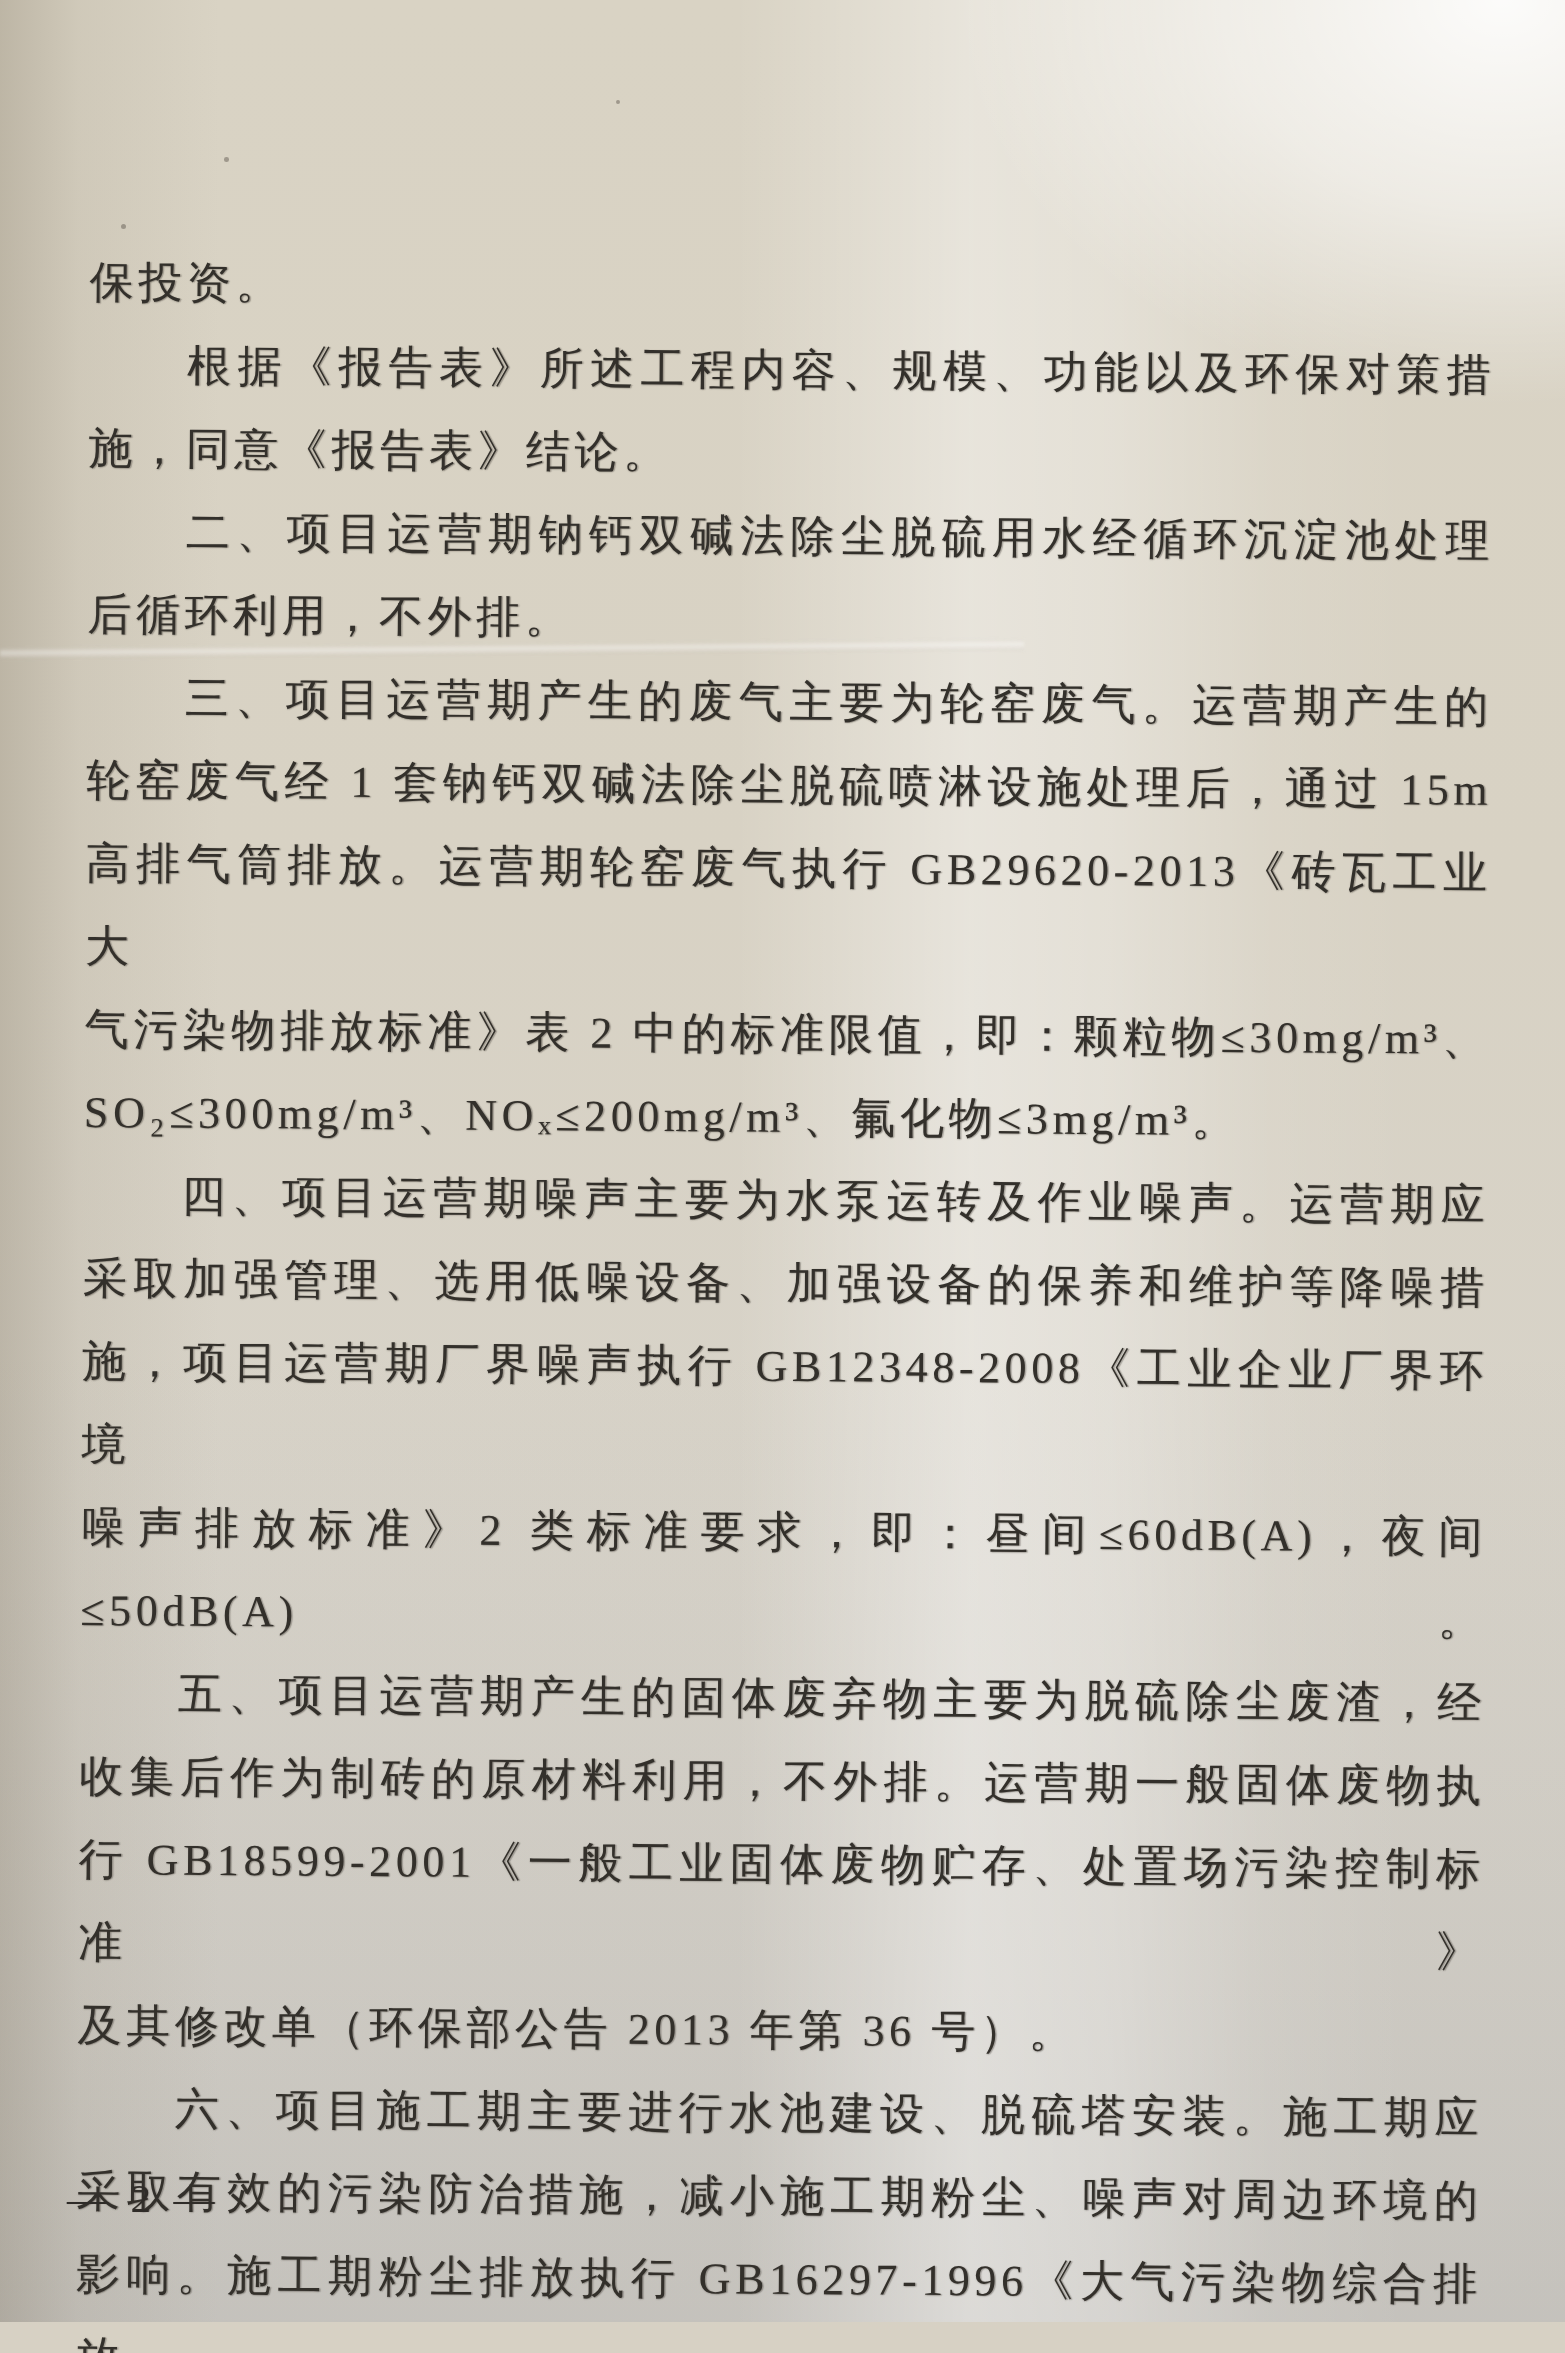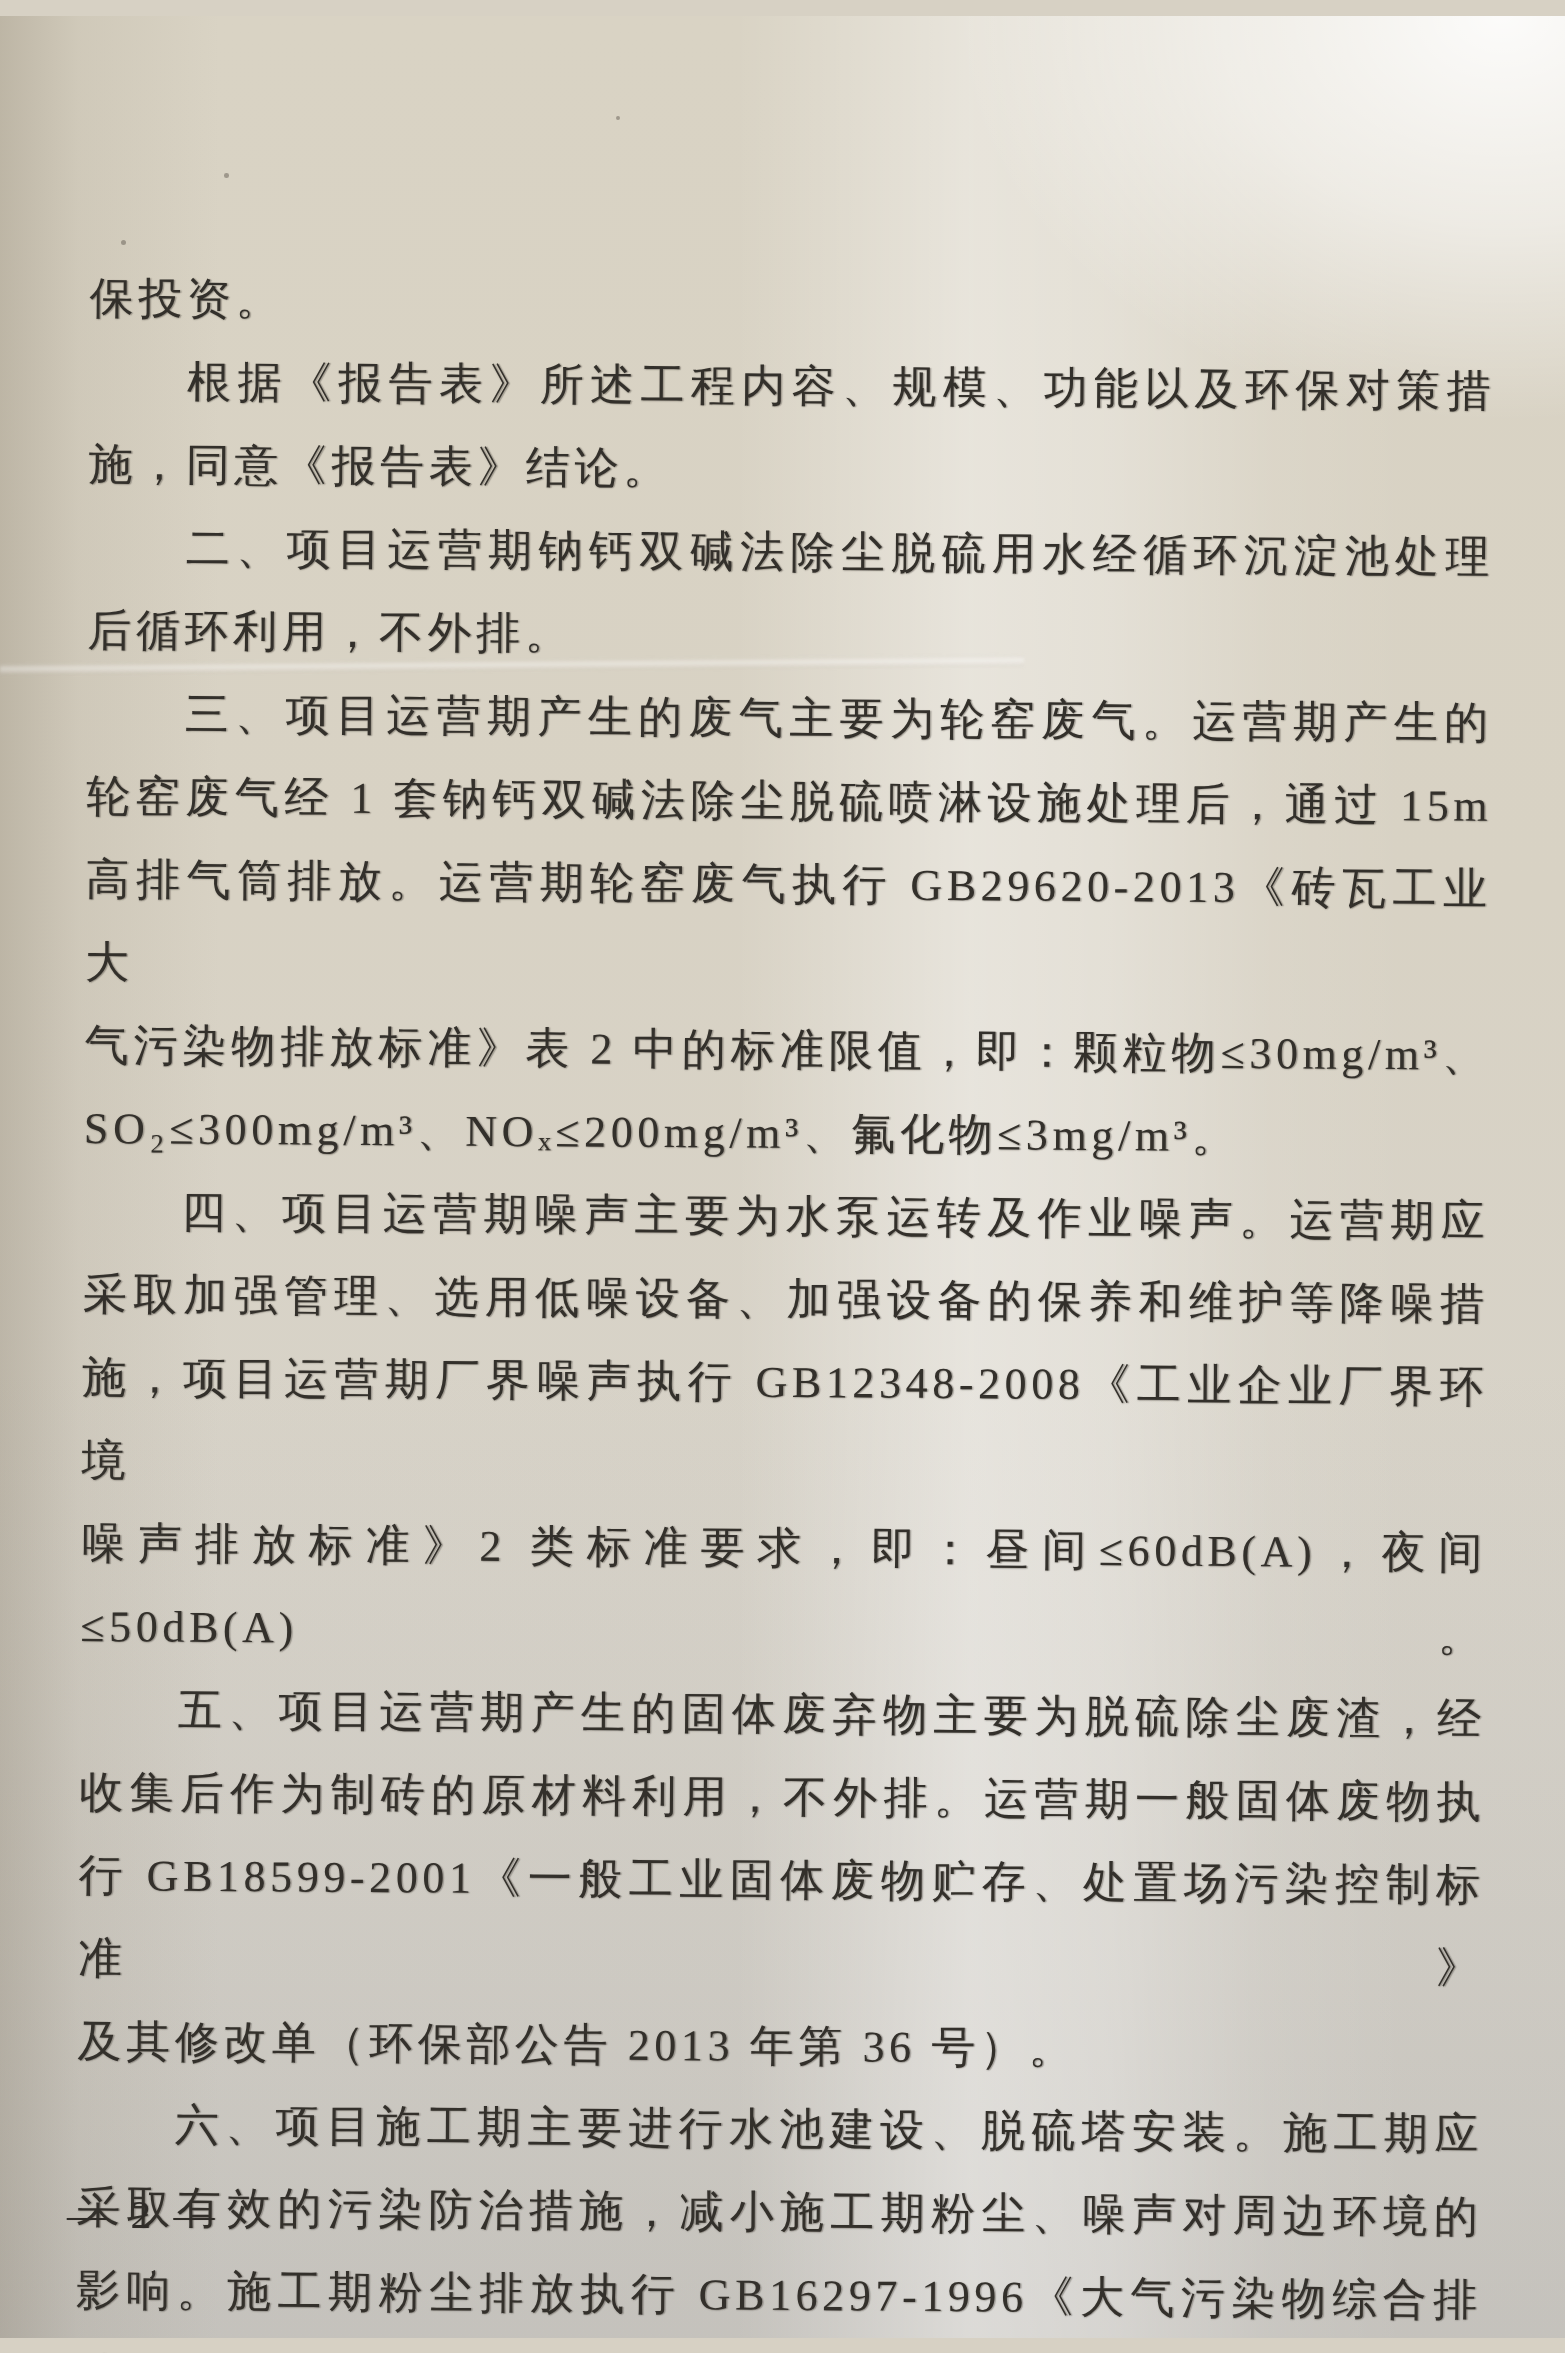--- a/index.html
+++ b/index.html
@@ -9,21 +9,21 @@
   body {
     width: 1565px;
     height: 2354px;
     overflow: hidden;
     background: #d7d1c4;
     font-family: "Liberation Serif", "DejaVu Serif", serif;
   }
   
   .photo {
     position: absolute;
-    left: 0; top: 16px;
+    left: 0; top: 0;
     width: 1565px; height: 2322px;
     background:
       radial-gradient(ellipse 802px 596px at 96% 0%, rgba(255,255,255,0.92) 0%, rgba(255,255,255,0.55) 35%, rgba(255,255,255,0) 68%),
       linear-gradient(90deg, rgba(125,114,94,0.30) 0%, rgba(150,140,120,0.14) 5%, rgba(0,0,0,0) 14%),
       linear-gradient(90deg, rgba(0,0,0,0) 47%, rgba(255,255,255,0.40) 62%, rgba(255,255,255,0.30) 71%, rgba(255,255,255,0.08) 81%, rgba(0,0,0,0) 90%),
       linear-gradient(180deg, rgba(122,120,120,0) 58%, rgba(122,120,120,0.10) 86%, rgba(116,115,117,0.16) 100%),
       linear-gradient(180deg, #d9d3c4 0%, #d8d2c4 38%, #d7d3ca 74%, #d4d1ca 100%);
   }
   
   .crease {

